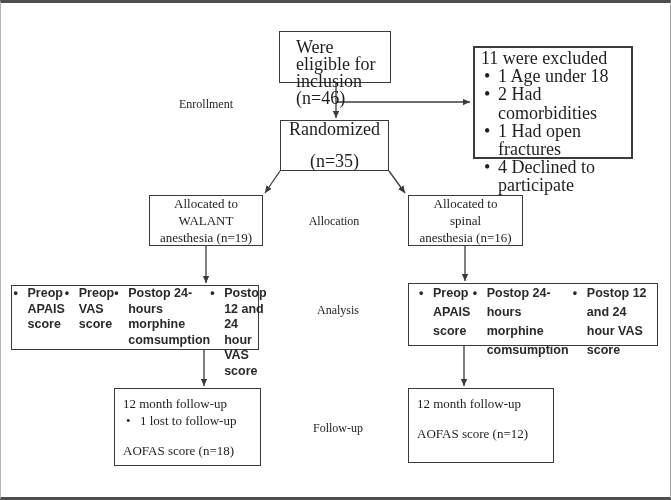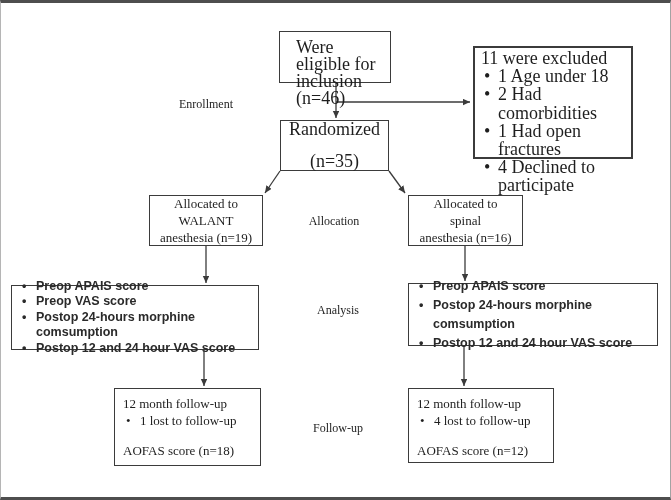--- a/index.html
+++ b/index.html
@@ -24,21 +24,21 @@
   }
   .connectors{position:absolute;left:0;top:0;width:671px;height:500px;}
   .connectors line{stroke:var(--line);stroke-width:1.3;}
   .box{
     position:absolute;box-sizing:border-box;
     border:1.5px solid var(--line);
     background:var(--background);
     font-size:18px;
   }
   .centered{display:flex;flex-direction:column;justify-content:space-between;align-items:center;text-align:center;}
-  .vcenter{display:flex;flex-direction:column;justify-content:center;}
+  .vcenter{display:flex;flex-direction:row;justify-content:center;}
   #eligible{left:278px;top:28px;width:112px;height:52px;padding:7px 2px 0 16px;line-height:17px;}
   #excluded{left:472px;top:43px;width:160px;height:113px;border-width:2px;padding:1px 2px 0 6px;line-height:18.2px;}
   #randomized{left:279px;top:117px;width:109px;height:51px;line-height:17px;}
   #alloc-walant{left:148px;top:192px;width:114px;height:51px;line-height:15.5px;font-size:13px;}
   #alloc-spinal{left:407px;top:192px;width:115px;height:51px;line-height:15.5px;font-size:13px;}
   #analysis-walant{left:10px;top:282px;width:248px;height:65px;padding-left:10px;line-height:15.5px;}
   #analysis-spinal{left:407px;top:280px;width:250px;height:63px;padding-left:10px;line-height:19px;}
   .sans-bold{font-family:"Liberation Sans","DejaVu Sans",sans-serif;font-weight:700;font-size:12.5px;color:#2a2a2a;}
   #fu-walant{left:113px;top:385px;width:147px;height:78px;padding:6px 2px 0 8px;line-height:17px;font-size:13px;}
   #fu-spinal{left:407px;top:385px;width:146px;height:75px;padding:6px 2px 0 8px;line-height:17px;font-size:13px;}
@@ -130,18 +130,17 @@
     <div>12 month follow-up</div>
     <div class="brow">1 lost to follow-up</div>
     <div class="fu-gap"></div>
     <div>AOFAS score (n=18)</div>
   </div>
 
   <div class="stage" id="stage-followup">Follow-up</div>
 
   <div class="box" id="fu-spinal">
     <div>12 month follow-up</div>
-    <div class="brow">4 lost to follow-up</div>
     <div class="fu-gap"></div>
     <div>AOFAS score (n=12)</div>
   </div>
 
 </div>
 
 </body></html>

